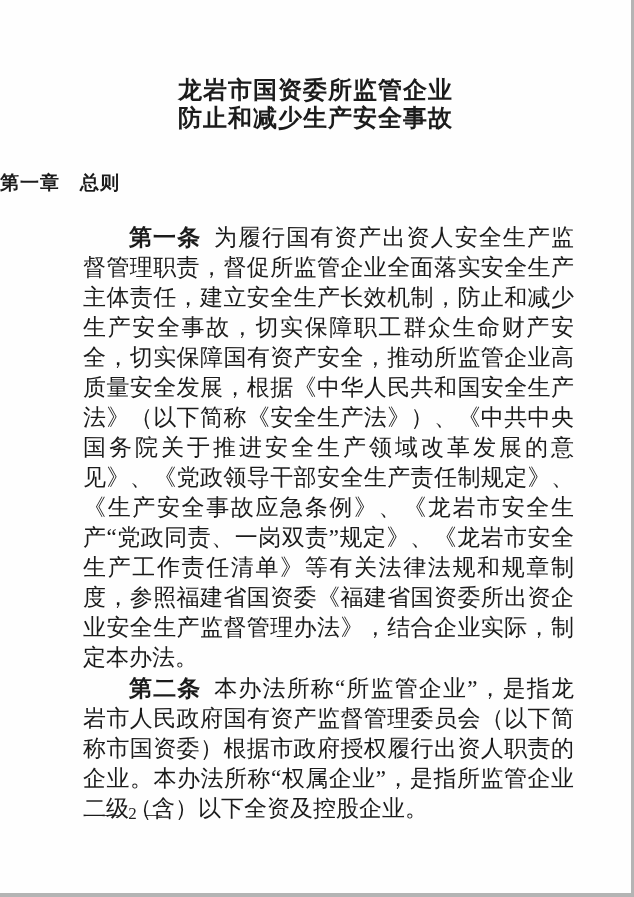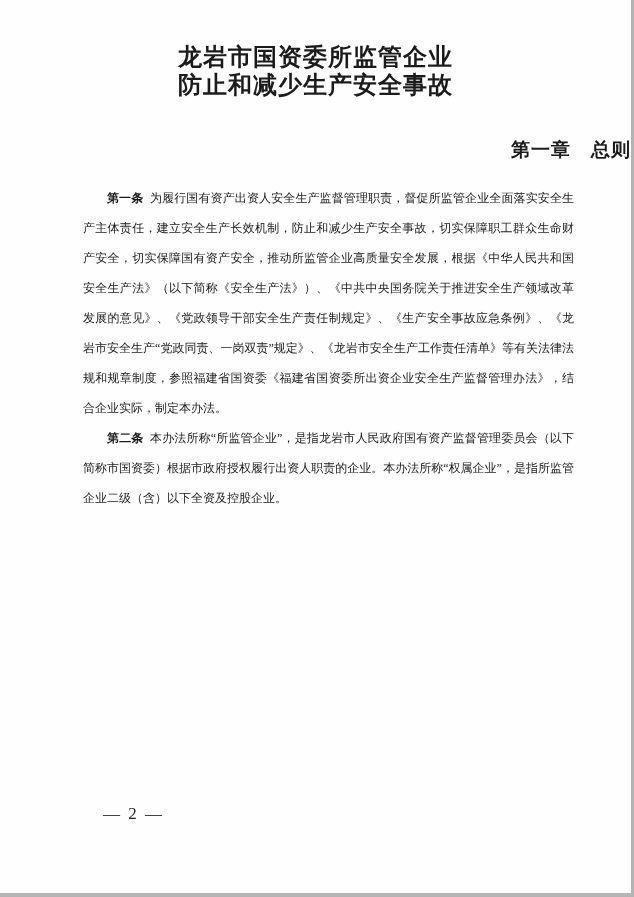--- a/index.html
+++ b/index.html
@@ -14,42 +14,42 @@
     box-sizing: border-box;
     background: #fefefe;
     border-right: 3px solid #b4b4b4;
     border-bottom: 4px solid #b4b4b4;
     overflow: hidden;
     font-family: "Liberation Serif", "DejaVu Serif", serif;
     color: #1b1b1b;
   }
   .title {
     margin: 0;
-    padding-top: 43px;
+    padding-top: 76px;
     text-align: center;
     font-size: 24px;
     line-height: 28px;
     font-weight: 700;
     letter-spacing: 1px;
   }
   .title-line { display: block; }
   .chapter {
     margin: 40px 0 0 0;
-    text-align: right;
+    text-align: left;
     font-size: 19px;
     line-height: 22px;
     font-weight: 700;
     font-family: "Liberation Sans", "DejaVu Sans", sans-serif;
     letter-spacing: 1px;
   }
   .body-text {
-    margin-top: 22px;
+    margin-top: 28px;
     padding-left: 83px;
     width: 491px;
-    font-size: 12px;
+    font-size: 23px;
     line-height: 30px;
     text-align: justify;
   }
   .para {
     margin: 0;
     text-indent: 2em;
   }
   .lead {
     font-weight: 700;
     font-family: "Liberation Sans", "DejaVu Sans", sans-serif;

